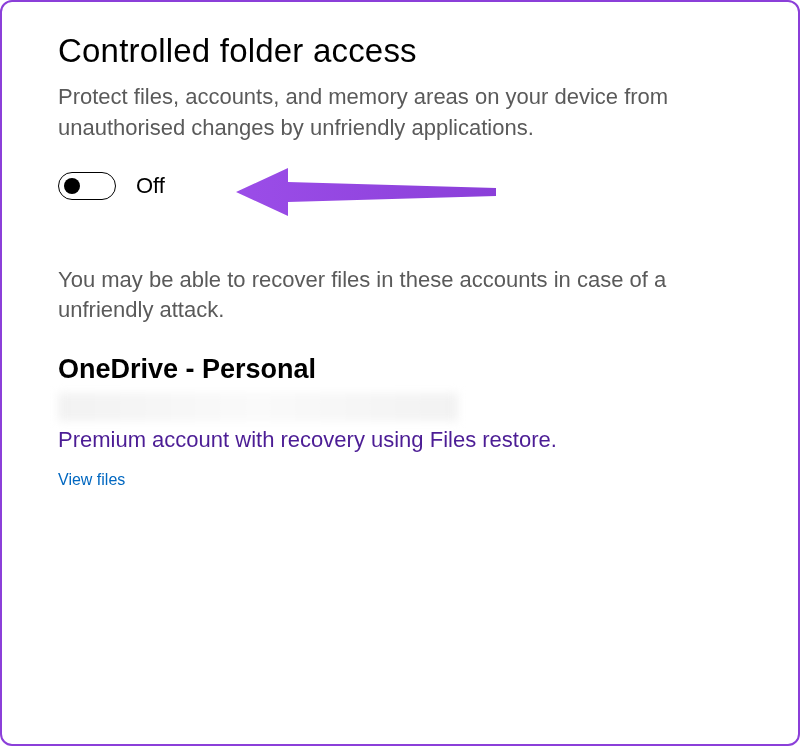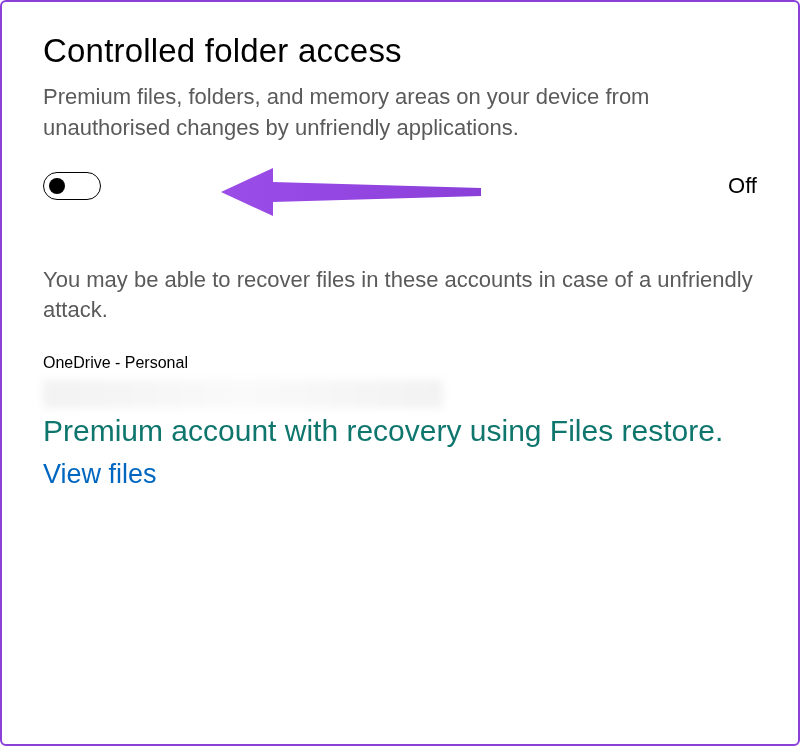--- a/index.html
+++ b/index.html
@@ -11,22 +11,22 @@
       font-family: 'Segoe UI', -apple-system, BlinkMacSystemFont, sans-serif;
       background: #ffffff;
       width: 800px;
       height: 746px;
       position: relative;
     }
     .outer-frame {
       width: 800px;
       height: 746px;
       border: 2px solid #8b3fd9;
-      border-radius: 6px;
-      padding: 30px 41px;
+      border-radius: 12px;
+      padding: 30px 56px;
       position: relative;
       overflow: hidden;
     }
     .section-heading {
       font-size: 33px;
       font-weight: 400;
       color: #000000;
       margin-bottom: 12px;
       letter-spacing: 0.2px;
     }
@@ -36,21 +36,20 @@
       color: #5a5a5a;
       line-height: 1.4;
       margin-bottom: 28px;
     }
     .toggle-row {
       display: flex;
       align-items: center;
       gap: 20px;
       margin-bottom: 65px;
       position: relative;
-      justify-content: space-between;
     }
     .toggle-switch {
       width: 58px;
       height: 28px;
       border: 1.5px solid #000000;
       border-radius: 14px;
       position: relative;
       background: #ffffff;
       cursor: pointer;
     }
@@ -68,55 +67,55 @@
       font-size: 22px;
       color: #000000;
     }
     .arrow-annotation {
       position: absolute;
       left: 178px;
       top: -10px;
       pointer-events: none;
     }
     .subsection-heading {
-      font-size: 16px;
-      font-weight: 400;
+      font-size: 27px;
+      font-weight: 700;
       color: #000000;
       margin-bottom: 8px;
     }
     .blurred-placeholder {
       width: 400px;
       height: 28px;
       background: linear-gradient(90deg, #f2f2f2 0%, #fafafa 50%, #f2f2f2 100%);
       filter: blur(4px);
       margin-bottom: 6px;
     }
     .account-description {
-      font-size: 30px;
-      color: #0f766e;
-      margin-bottom: 11px;
+      font-size: 22px;
+      color: #4c1d95;
+      margin-bottom: 18px;
     }
     .link-text {
-      font-size: 27px;
+      font-size: 16px;
       color: #0067c0;
       cursor: pointer;
       display: inline-block;
     }
     .section-block {
       margin-bottom: 10px;
     }
   </style>
 </head>
 <body>
 
 <div class="outer-frame">
 
   <div class="section-block">
     <h2 class="section-heading">Controlled folder access</h2>
-    <p class="section-description">Premium files, folders, and memory areas on your device from unauthorised changes by unfriendly applications.</p>
+    <p class="section-description">Protect files, accounts, and memory areas on your device from unauthorised changes by unfriendly applications.</p>
 
     <div class="toggle-row">
       <div class="toggle-switch">
         <div class="toggle-knob"></div>
       </div>
       <span class="toggle-label">Off</span>
 
       <div class="arrow-annotation">
         <svg width="270" height="60" viewBox="0 0 270 60">
           <defs>

